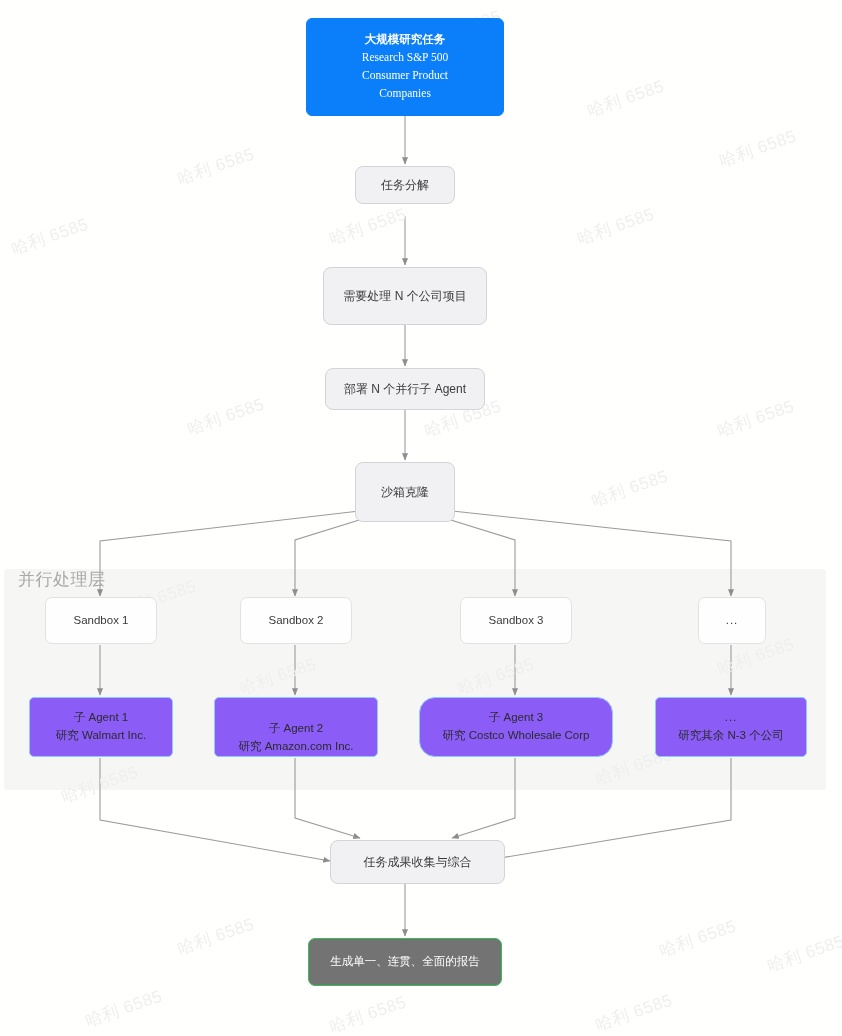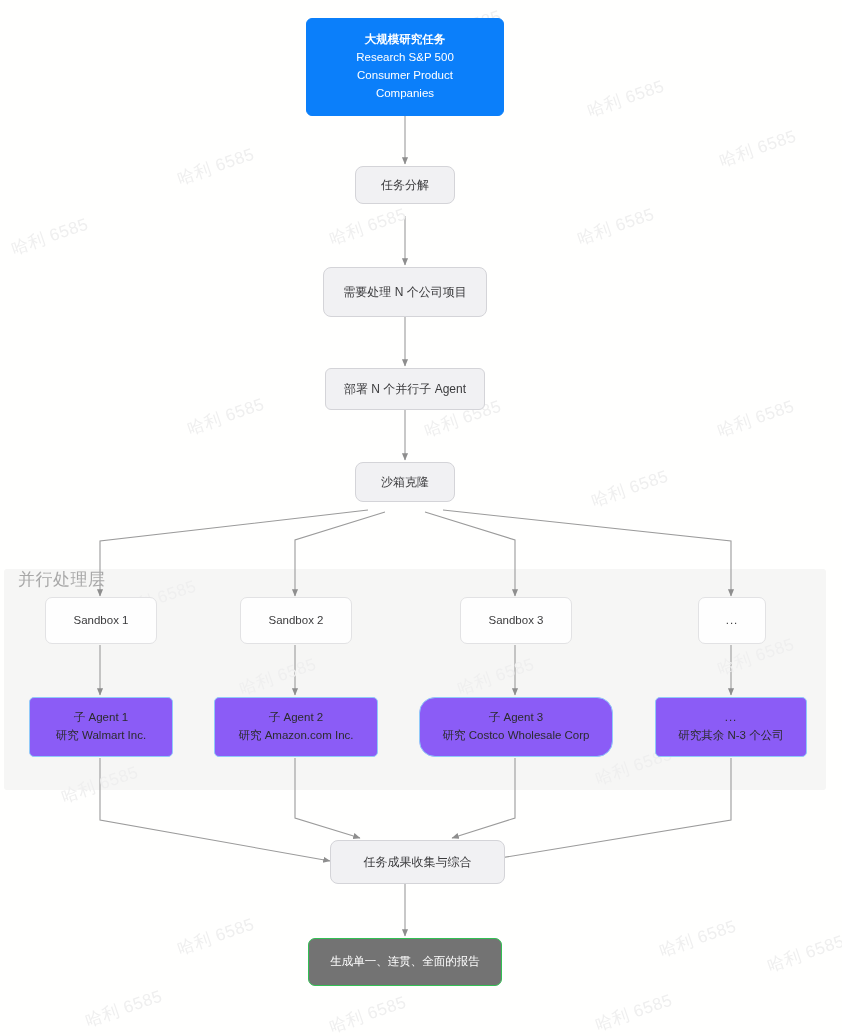--- a/index.html
+++ b/index.html
@@ -48,21 +48,21 @@
     text-align:center;
     overflow:hidden;
     border-radius:8px;
   }
   .node .ln{white-space:nowrap;line-height:1.55;}
 
   .n-primary{
     background:#0b7ffa;color:#ffffff;border:1px solid #0b7ffa;
     border-radius:6px;
   }
-  .n-primary .ln{font-size:11.5px;}
+  .n-primary .ln{font-size:11.5px;font-family:Liberation Serif, serif;}
   .n-primary .ln.t{font-weight:bold;font-size:11.5px;}
 
   .n-gray{
     background:#f1f1f3;border:1px solid #d4d4d8;color:#3a3a3c;
   }
   .n-gray .ln{font-size:12px;}
 
   .n-white{
     background:#fefefe;border:1px solid #e2e2e4;color:#3a3a3c;
     border-radius:7px;
@@ -157,50 +157,50 @@
     <div class="ln t">大规模研究任务</div>
     <div class="ln">Research S&amp;P 500</div>
     <div class="ln">Consumer Product</div>
     <div class="ln">Companies</div>
   </div>
 
   <div class="node n-gray" style="left:355px;top:166px;width:100px;height:38px;">
     <div class="ln">任务分解</div>
   </div>
 
-  <div class="node n-gray" style="left:323px;top:267px;width:164px;height:50px;">
+  <div class="node n-gray" style="left:323px;top:267px;width:164px;height:58px;">
     <div class="ln">需要处理 N 个公司项目</div>
   </div>
 
-  <div class="node n-gray" style="left:325px;top:368px;width:160px;height:42px;border-radius:6px;">
+  <div class="node n-gray" style="left:325px;top:368px;width:160px;height:42px;">
     <div class="ln">部署 N 个并行子 Agent</div>
   </div>
 
-  <div class="node n-gray" style="left:355px;top:462px;width:100px;height:40px;">
+  <div class="node n-gray" style="left:355px;top:462px;width:100px;height:60px;">
     <div class="ln">沙箱克隆</div>
   </div>
 
   <div class="node n-white" style="left:45px;top:597px;width:112px;height:47px;">
     <div class="ln">Sandbox 1</div>
   </div>
   <div class="node n-white" style="left:240px;top:597px;width:112px;height:47px;">
     <div class="ln">Sandbox 2</div>
   </div>
   <div class="node n-white" style="left:460px;top:597px;width:112px;height:47px;">
     <div class="ln">Sandbox 3</div>
   </div>
   <div class="node n-white" style="left:698px;top:597px;width:68px;height:47px;">
     <div class="ln dots">...</div>
   </div>
 
   <div class="node n-blue" style="left:29px;top:697px;width:144px;height:60px;">
     <div class="ln">子 Agent 1</div>
     <div class="ln">研究 Walmart Inc.</div>
   </div>
-  <div class="node n-blue" style="left:214px;top:697px;width:164px;height:60px;">
+  <div class="node n-blue" style="left:214px;top:697px;width:164px;height:60px;justify-content:flex-end;">
     <div class="ln">子 Agent 2</div>
     <div class="ln">研究 Amazon.com Inc.</div>
   </div>
   <div class="node n-blue" style="left:419px;top:697px;width:194px;height:60px;border-radius:16px;">
     <div class="ln">子 Agent 3</div>
     <div class="ln">研究 Costco Wholesale Corp</div>
   </div>
   <div class="node n-blue" style="left:655px;top:697px;width:152px;height:60px;">
     <div class="ln dots">...</div>
     <div class="ln">研究其余 N-3 个公司</div>

